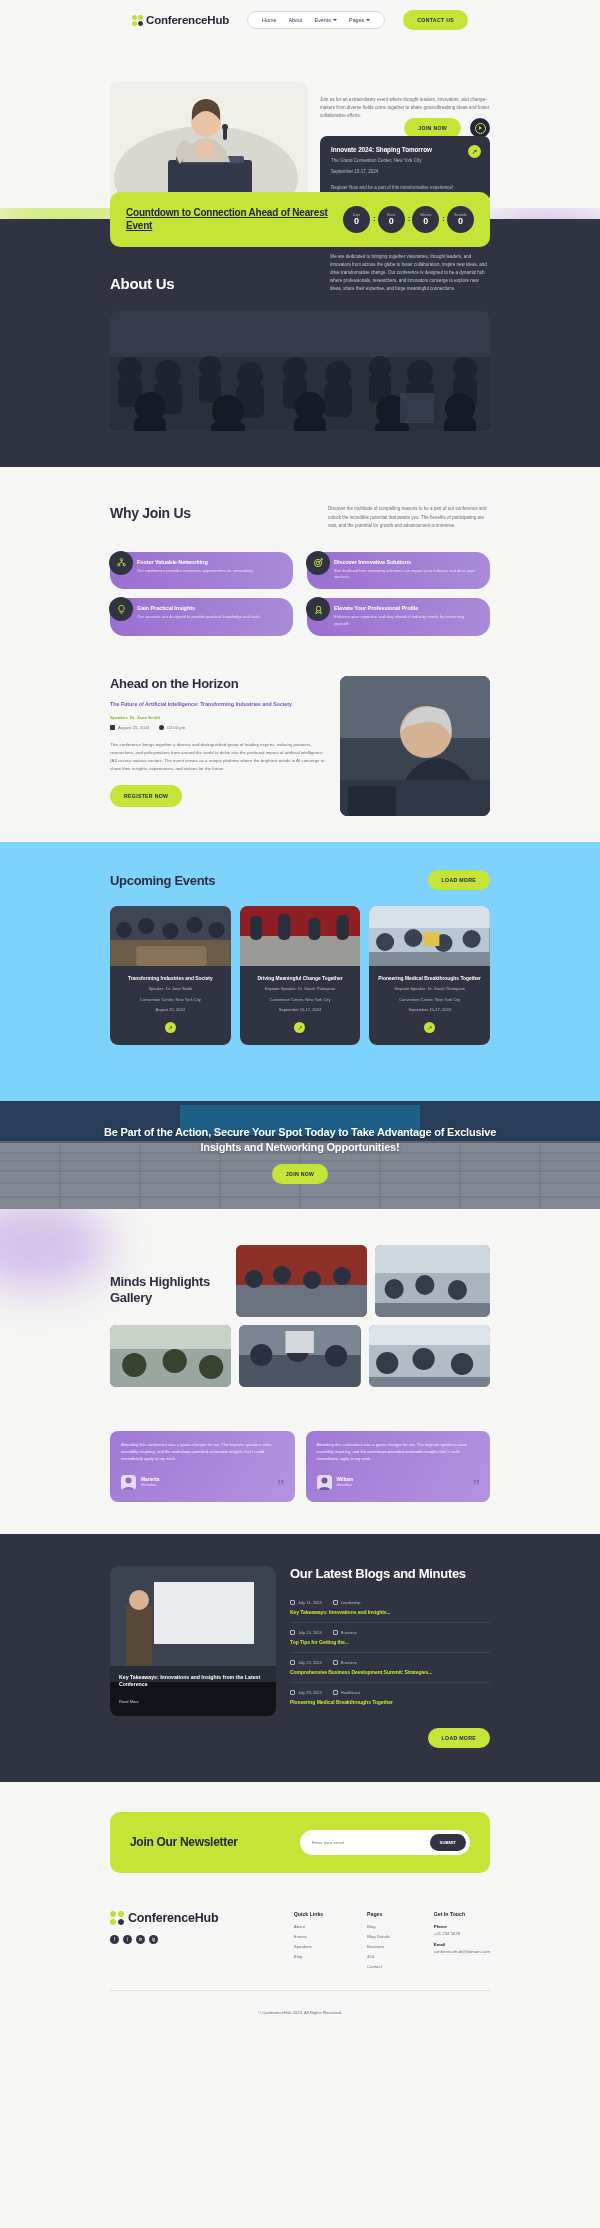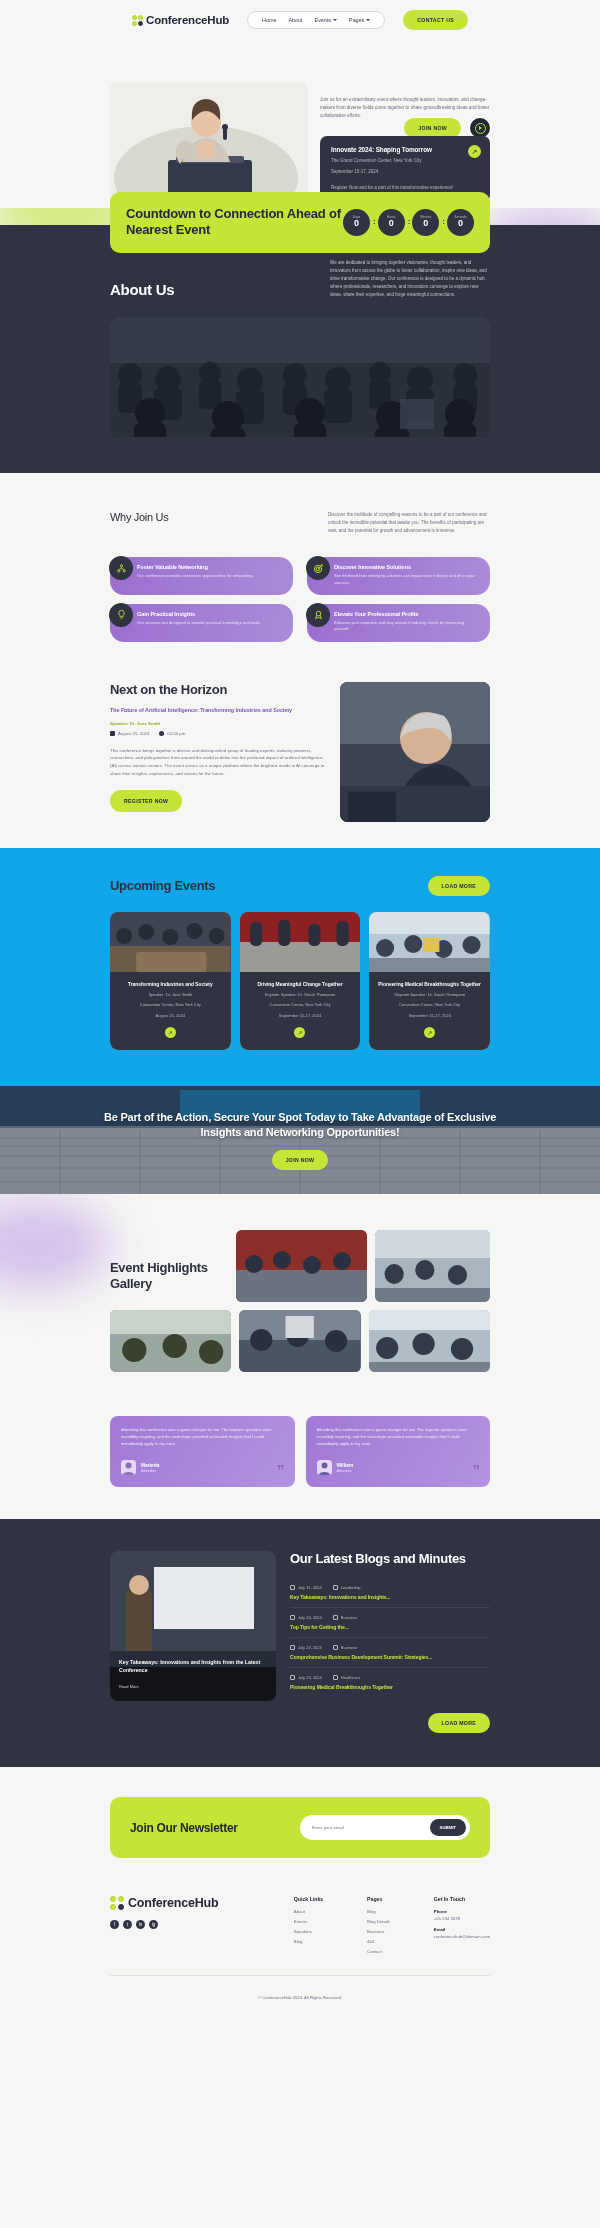--- a/index.html
+++ b/index.html
@@ -79,41 +79,41 @@
     border-radius: 50%; background: #c4e538; color:#23273a;
     display: flex; align-items: center; justify-content: center; font-size: 7px; cursor:pointer;
   }
 
   
   .countdown {
     margin-top: -16px; background: #c4e538; border-radius: 10px;
     padding: 14px 16px; display: flex; align-items: center; justify-content: space-between;
     position: relative; z-index: 5;
   }
-  .countdown h2 { font-size: 13px; font-weight: 800; line-height: 1.25; color: #23273a; letter-spacing:-0.2px;}
+  .countdown h2 { font-size: 10px; font-weight: 800; line-height: 1.25; color: #23273a; letter-spacing:-0.2px;text-decoration:underline;}
   .timer { display: flex; align-items: center; gap: 3px; }
   .tbox {
     width: 27px; height: 27px; border-radius: 50%; background: #2f3342; color: #fff;
     display: flex; flex-direction: column; align-items: center; justify-content: center;
   }
   .tbox .lbl { font-size: 3.2px; color: #b9bcc6; }
   .tbox .val { font-size: 9px; font-weight: 800; line-height:1.1; }
   .colon { color: #2f3342; font-size: 8px; font-weight: 800; line-height: 0.6; letter-spacing:-1px;}
 
   
   .about { background: #2f3342; padding: 34px 0 36px; margin-top: -28px; position: relative; }
   .about-head { display: flex; justify-content: space-between; align-items: flex-start; }
   .about-head h2 { font-size: 15px; font-weight: 800; color: #fff; letter-spacing: -0.3px; margin-top: 22px; }
   .about-head p { font-size: 4.5px; line-height: 1.8; color: #c4c7d0; width: 160px; }
   .about-img { margin-top: 18px; height: 120px; border-radius: 8px; overflow: hidden; background: #1b1f2b; }
 
   
   .why { padding: 38px 0 10px; background: #f6f6f4; position: relative; }
   .why-head { display: flex; justify-content: space-between; align-items: flex-start; margin-bottom: 22px; }
-  .why-head h2 { font-size: 11px; font-weight: 400; letter-spacing: -0.3px; color:#2b2f40;}
+  .why-head h2 { font-size: 14px; font-weight: 700; letter-spacing: -0.3px; color:#2b2f40;}
   .why-head p { font-size: 4.5px; line-height: 1.8; color: #6a6f80; width: 162px; }
   .feat-grid { display: grid; grid-template-columns: 1fr 1fr; gap: 9px 14px; }
   .feat {
     background: linear-gradient(95deg,#9b6fd0,#a98bd8); border-radius: 14px;
     padding: 7px 10px 9px 27px; position: relative; min-height: 30px;
   }
   .feat-ic {
     position: absolute; left: -1px; top: -1px; width: 24px; height: 24px; border-radius: 50%;
     background: #2f3342; display: flex; align-items: center; justify-content: center;
   }
@@ -128,21 +128,21 @@
   .hz-sub { font-size: 5.3px; font-weight: 700; color: #7c4fc0; line-height: 1.5; }
   .hz-speaker { font-size: 4.4px; font-weight: 700; color: #8fae22; margin-top: 6px; }
   .hz-meta { display: flex; gap: 10px; margin-top: 5px; align-items: center; }
   .hz-meta span { font-size: 4.3px; color: #6a6f80; display: flex; align-items: center; gap: 3px; }
   .dot-ic { width: 5px; height: 5px; border-radius: 1px; background: #2f3342; display:inline-block;}
   .dot-round { width: 5px; height: 5px; border-radius: 50%; background: #2f3342; display:inline-block;}
   .hz-para { font-size: 4.4px; line-height: 1.8; color: #6a6f80; margin-top: 11px; }
   .hz-img { width: 150px; height: 140px; border-radius: 8px; overflow: hidden; background: #39404f; }
 
   
-  .upcoming { padding: 28px 0 36px; background: #0ea5e9; position: relative; }
+  .upcoming { padding: 28px 0 56px; background: #7dd3fc; position: relative; }
   .up-head { display: flex; justify-content: space-between; align-items: center; margin-bottom: 16px; }
   .up-head h2 { font-size: 13px; font-weight: 800; letter-spacing: -0.3px; color:#2b2f40;}
   .ev-grid { display: grid; grid-template-columns: repeat(3,1fr); gap: 9px; }
   .ev-card { background: #fff; border-radius: 8px; overflow: hidden; }
   .ev-img { height: 60px; background: #4a5160; }
   .ev-body { background: #2f3342; padding: 9px 7px 12px; text-align: center; position: relative; }
   .ev-body h4 { font-size: 4.9px; font-weight: 800; color: #fff; line-height: 1.45; }
   .ev-body p { font-size: 4.05px; color: #b9bcc6; margin-top: 4px; line-height: 1.6; }
   .ev-arrow {
     width: 11px; height: 11px; border-radius: 50%; background: #c4e538; color: #23273a;
@@ -437,21 +437,21 @@
           <p>Enhance your expertise and stay ahead of industry trends by immersing yourself.</p>
         </div>
       </div>
     </div>
   </section>
 
   <section class="horizon">
     <div class="container">
       <div class="hz-row">
         <div class="hz-left">
-          <h2>Next on the Horizon</h2>
+          <h2>Ahead on the Horizon</h2>
           <div class="hz-sub">The Future of Artificial Intelligence: Transforming Industries and Society</div>
           <div class="hz-speaker">Speaker: Dr. Jane Smith</div>
           <div class="hz-meta">
             <span>
                 <i class="dot-ic"></i>
                 <b style="font-weight:400">August 25, 2024</b>
               </span>
             <span>
                 <i class="dot-round"></i>
                 <b style="font-weight:400">02:00 pm</b>
@@ -572,21 +572,21 @@
       </g>
       <rect width="600" height="116" fill="#1d2430" opacity=".35"></rect>
     </svg>
     <h2>Be Part of the Action, Secure Your Spot Today to Take Advantage of Exclusive Insights and Networking Opportunities!</h2>
     <button class="btn-lime">JOIN NOW</button>
   </section>
 
   <section class="gallery">
     <div class="container">
       <div class="g-row">
-        <div class="g-title">Event Highlights Gallery</div>
+        <div class="g-title">Minds Highlights Gallery</div>
         <div class="g-cell" style="width:131px;height:72px">
           <svg viewBox="0 0 131 72" width="131" height="72" preserveAspectRatio="none">
               <rect width="131" height="72" fill="#8b2f28"></rect>
               <rect y="40" width="131" height="32" fill="#6b7280"></rect>
               <g fill="#2b3040">
                 <circle cx="18" cy="34" r="9"></circle>
                 <circle cx="46" cy="30" r="9"></circle>
                 <circle cx="76" cy="35" r="9"></circle>
                 <circle cx="106" cy="31" r="9"></circle>
               </g>

